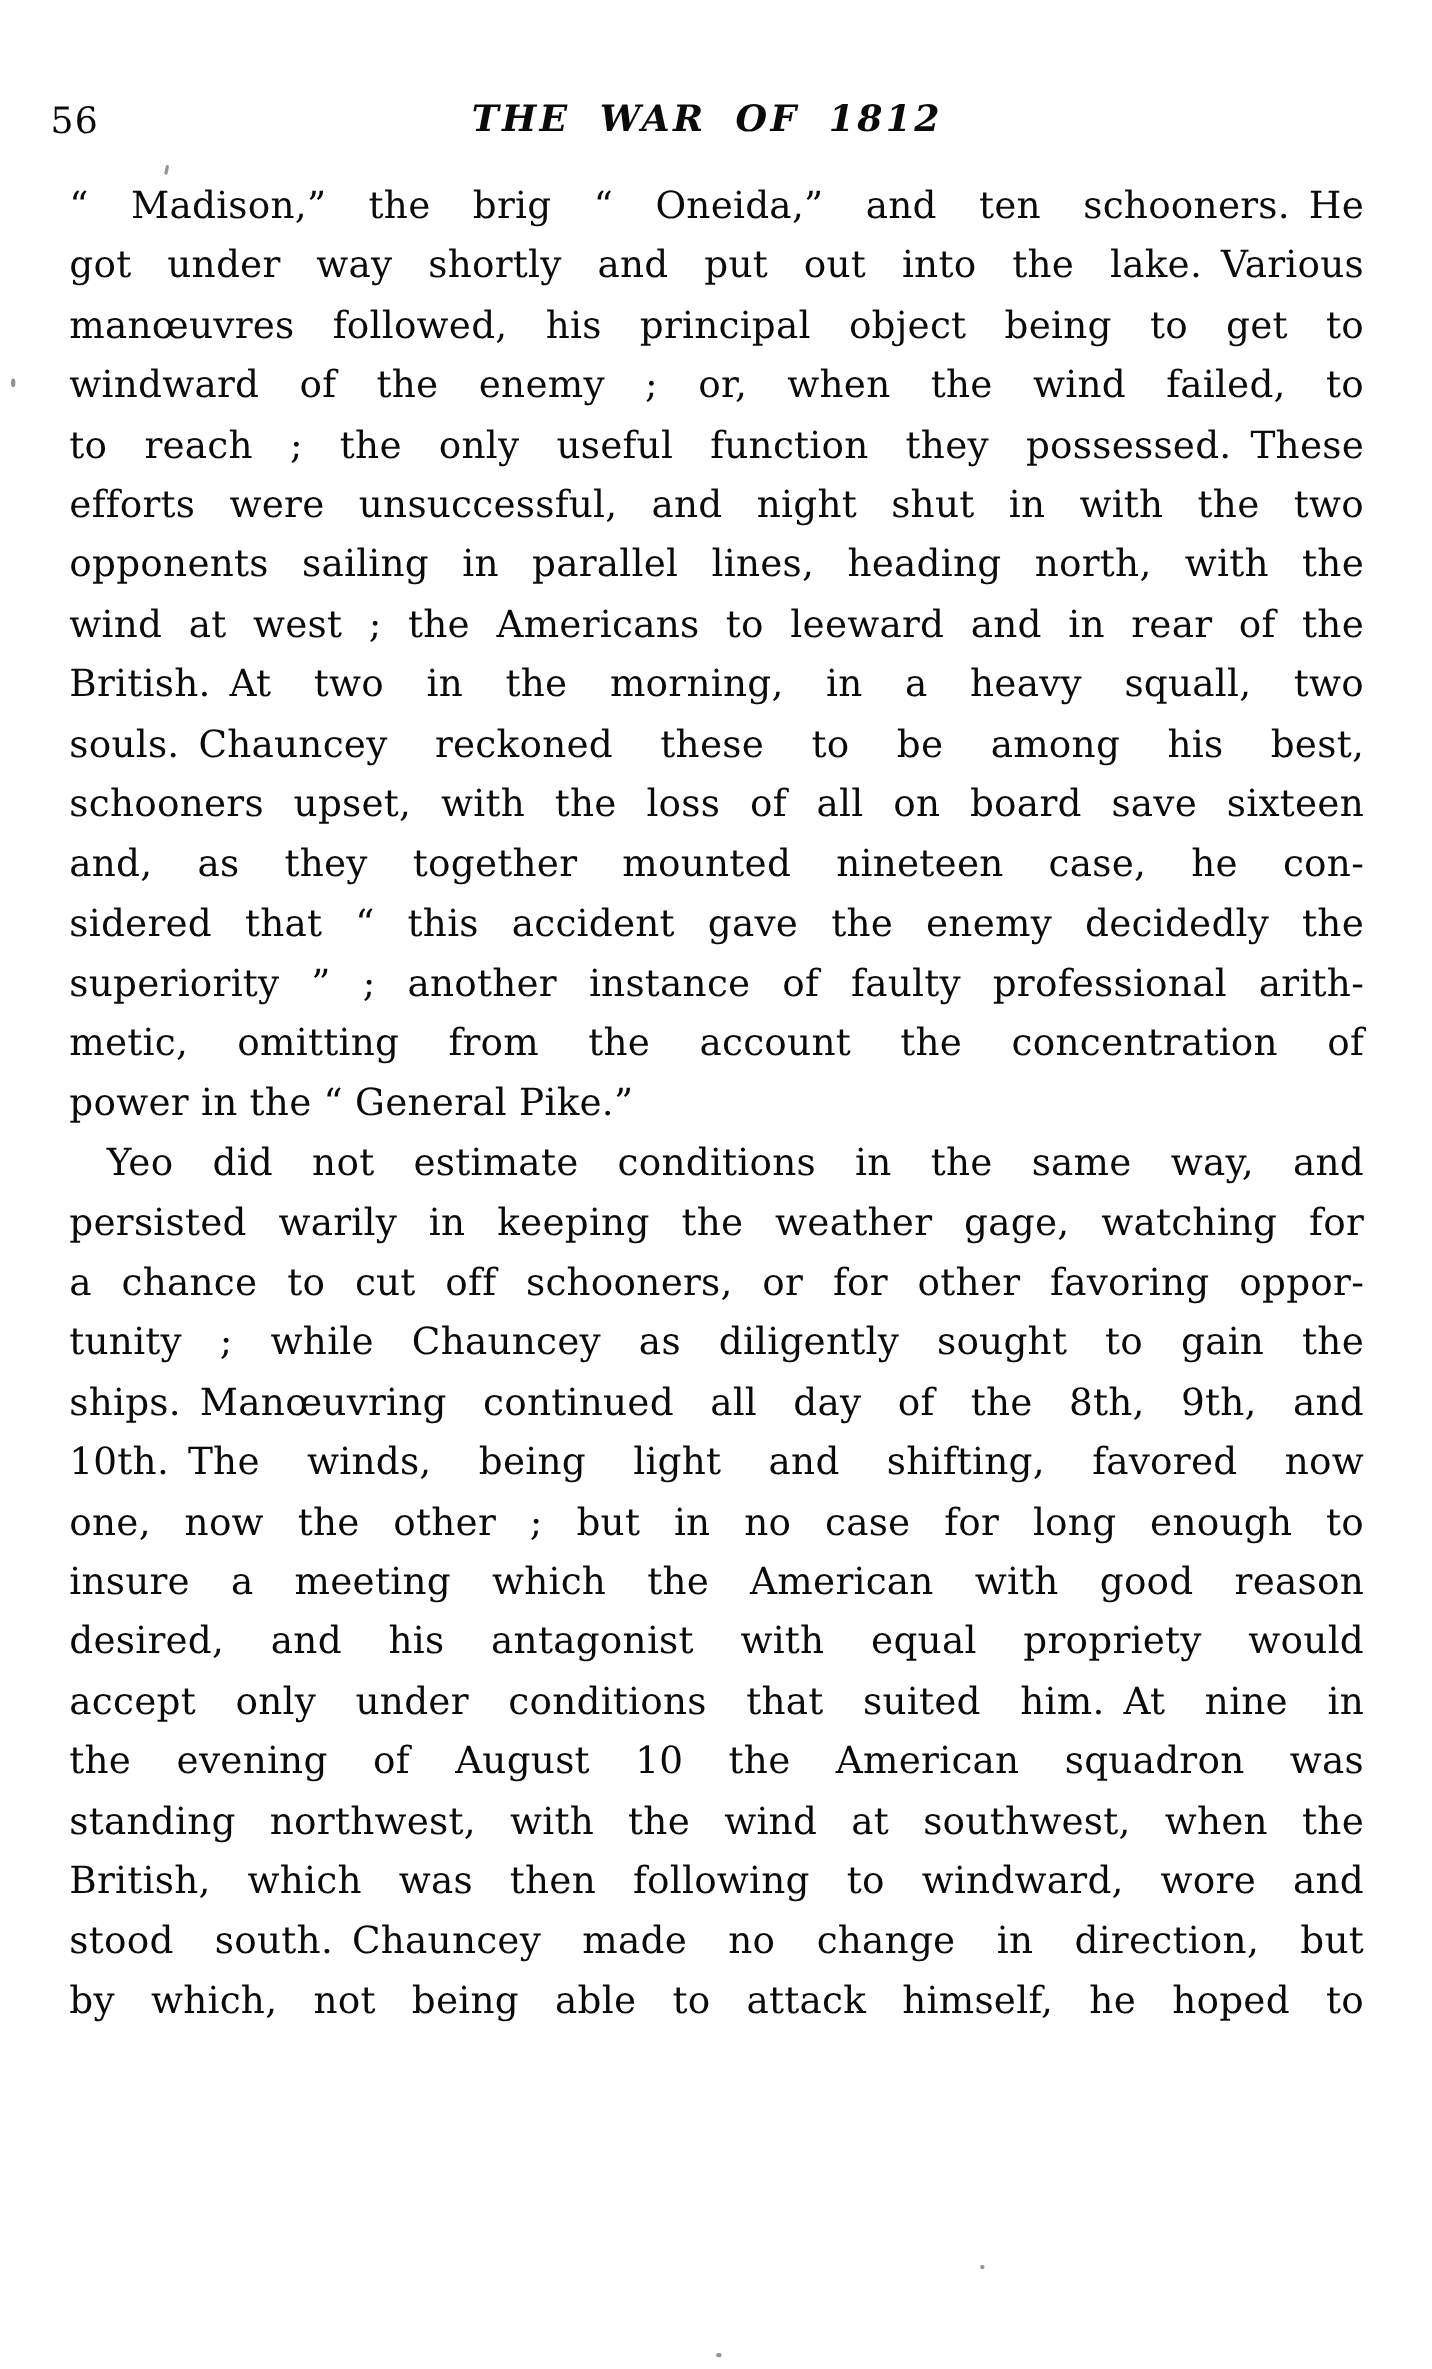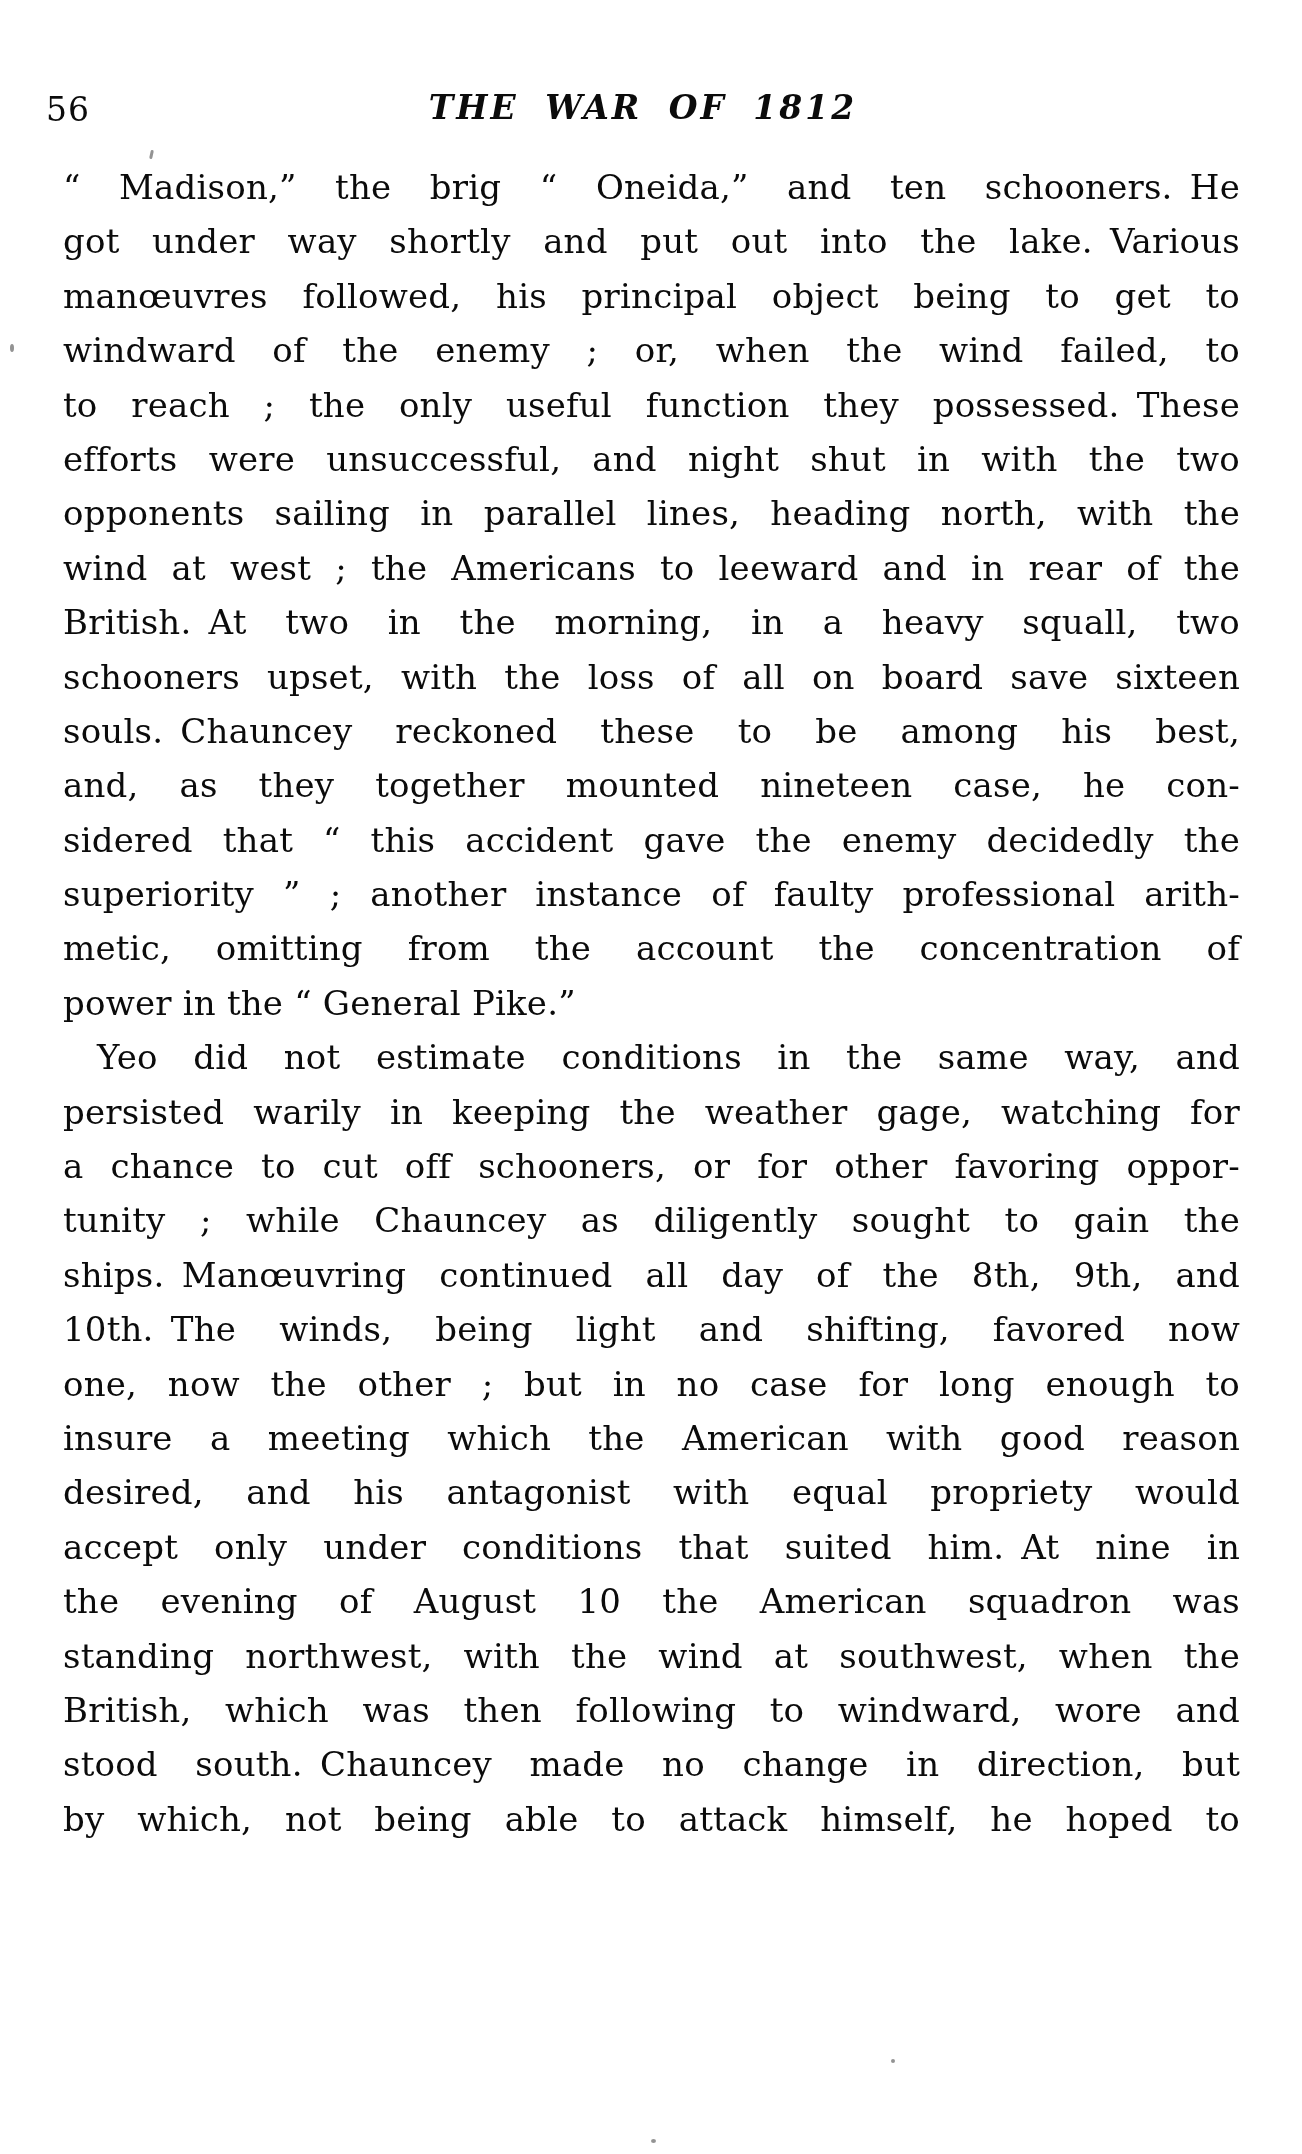--- a/index.html
+++ b/index.html
@@ -95,22 +95,22 @@
   <div class="body-text">
     <div class="ln">“ Madison,” the brig “ Oneida,” and ten schooners. He</div>
     <div class="ln">got under way shortly and put out into the lake. Various</div>
     <div class="ln">manœuvres followed, his principal object being to get to</div>
     <div class="ln">windward of the enemy ; or, when the wind failed, to</div>
     <div class="ln">to reach ; the only useful function they possessed. These</div>
     <div class="ln">efforts were unsuccessful, and night shut in with the two</div>
     <div class="ln">opponents sailing in parallel lines, heading north, with the</div>
     <div class="ln">wind at west ; the Americans to leeward and in rear of the</div>
     <div class="ln">British. At two in the morning, in a heavy squall, two</div>
+    <div class="ln">souls. Chauncey reckoned these to be among his best,</div>
     <div class="ln">schooners upset, with the loss of all on board save sixteen</div>
-    <div class="ln">souls. Chauncey reckoned these to be among his best,</div>
     <div class="ln">and, as they together mounted nineteen case, he con-</div>
     <div class="ln">sidered that “ this accident gave the enemy decidedly the</div>
     <div class="ln">superiority ” ; another instance of faulty professional arith-</div>
     <div class="ln">metic, omitting from the account the concentration of</div>
     <div class="ln end">power in the “ General Pike.”</div>
     <div class="ln indent">Yeo did not estimate conditions in the same way, and</div>
     <div class="ln">persisted warily in keeping the weather gage, watching for</div>
     <div class="ln">a chance to cut off schooners, or for other favoring oppor-</div>
     <div class="ln">tunity ; while Chauncey as diligently sought to gain the</div>
     <div class="ln">ships. Manœuvring continued all day of the 8th, 9th, and</div>

